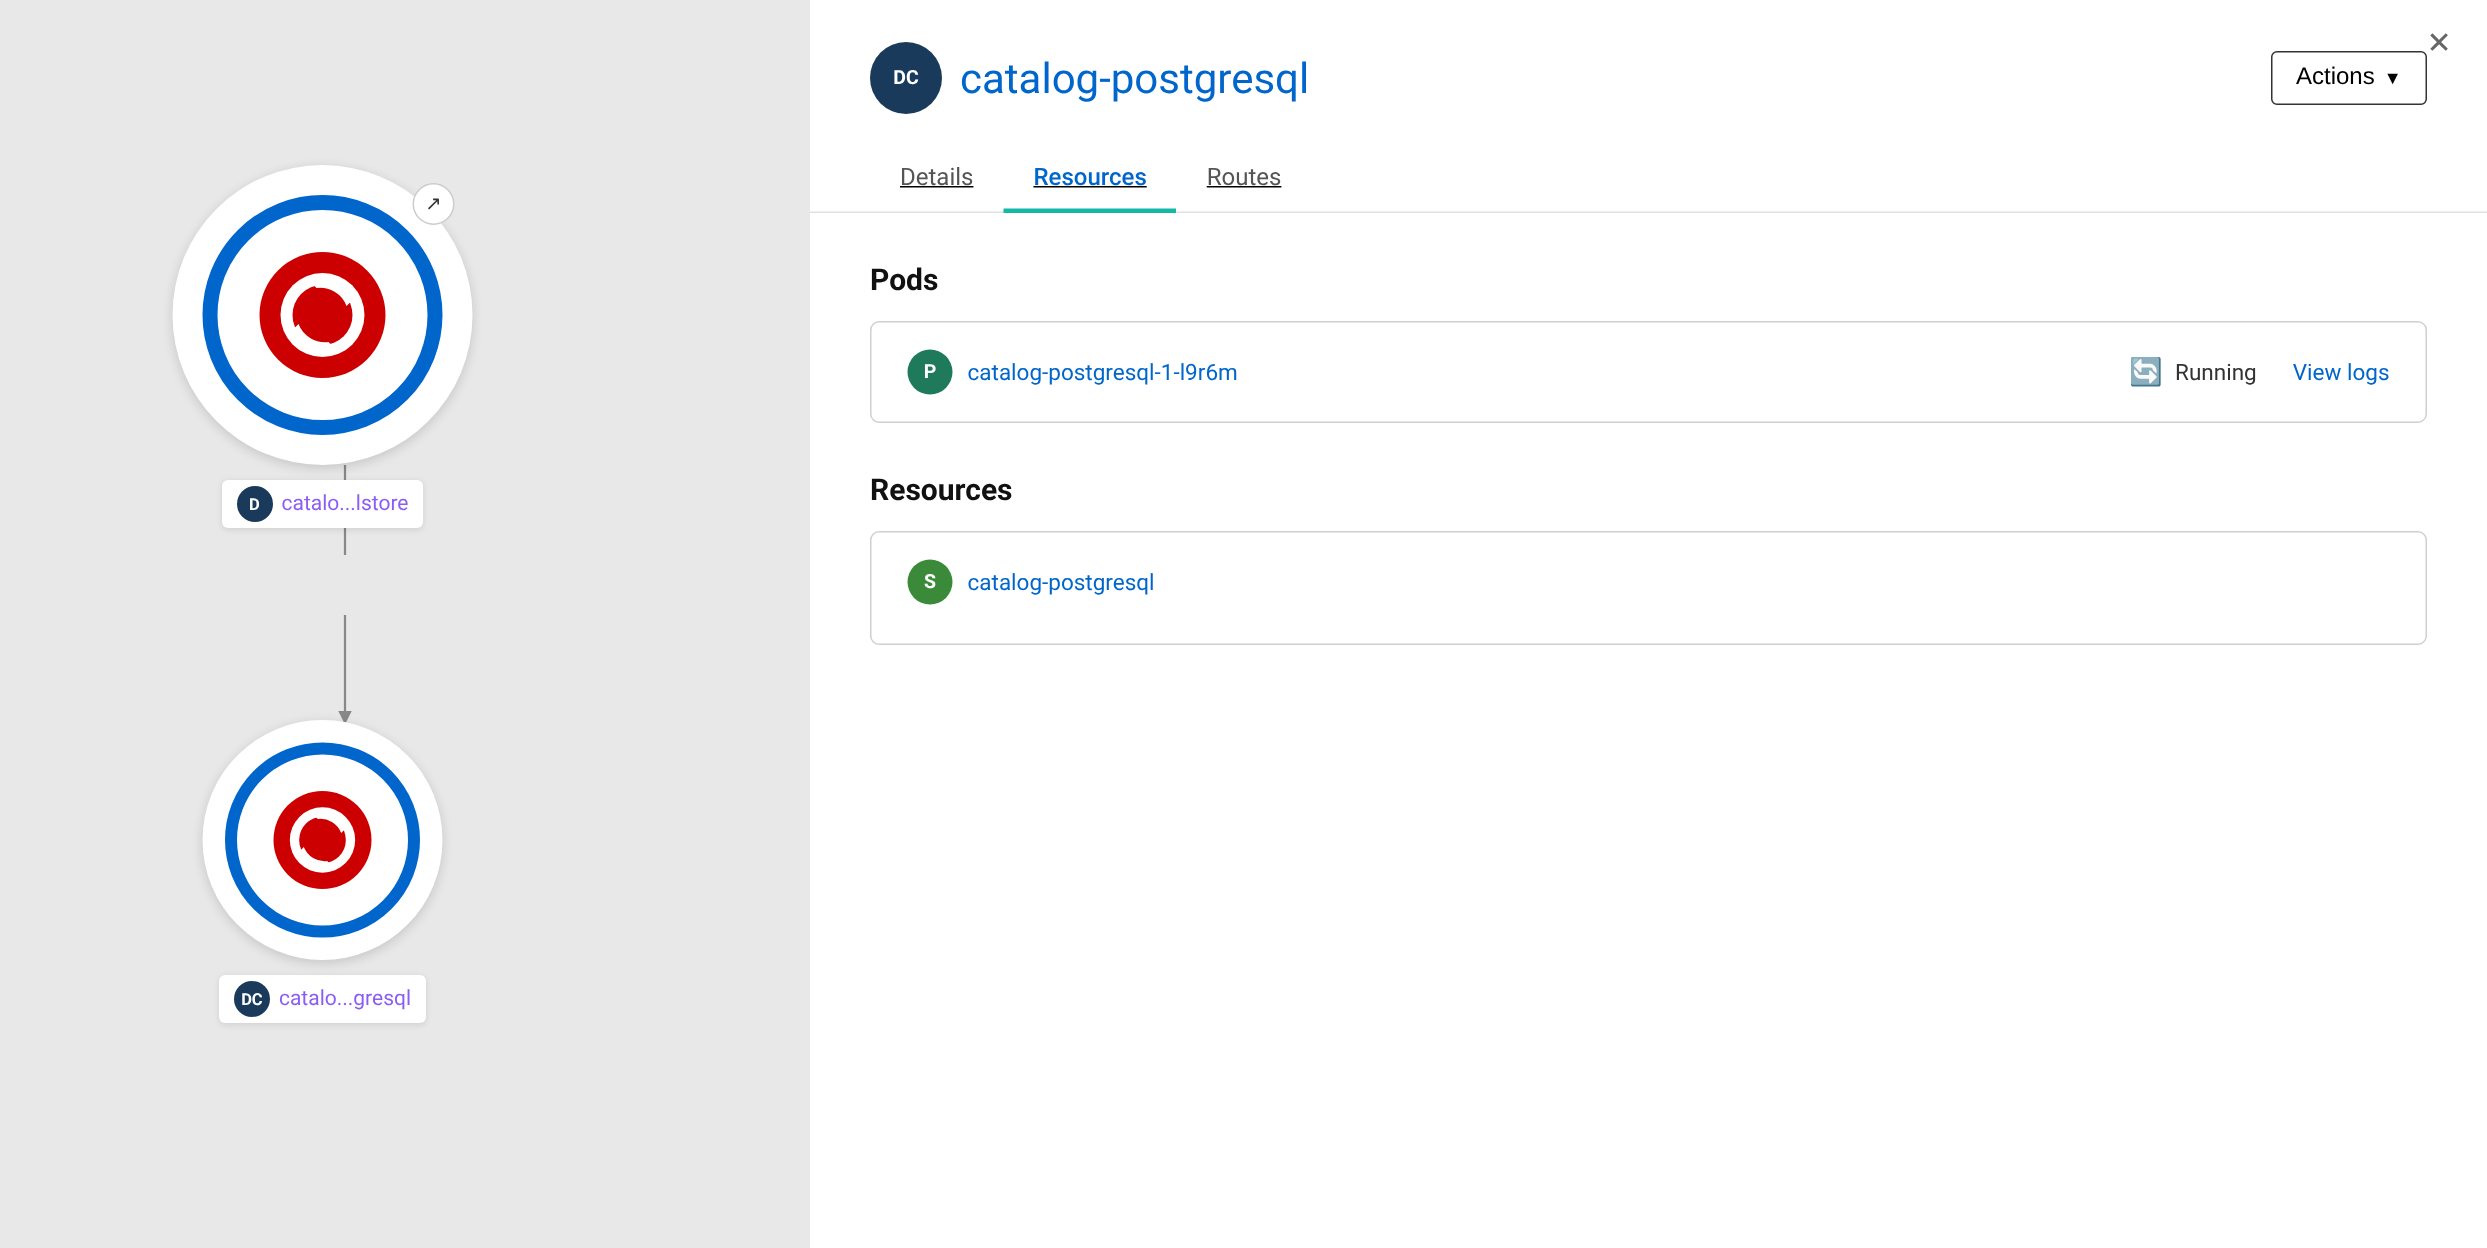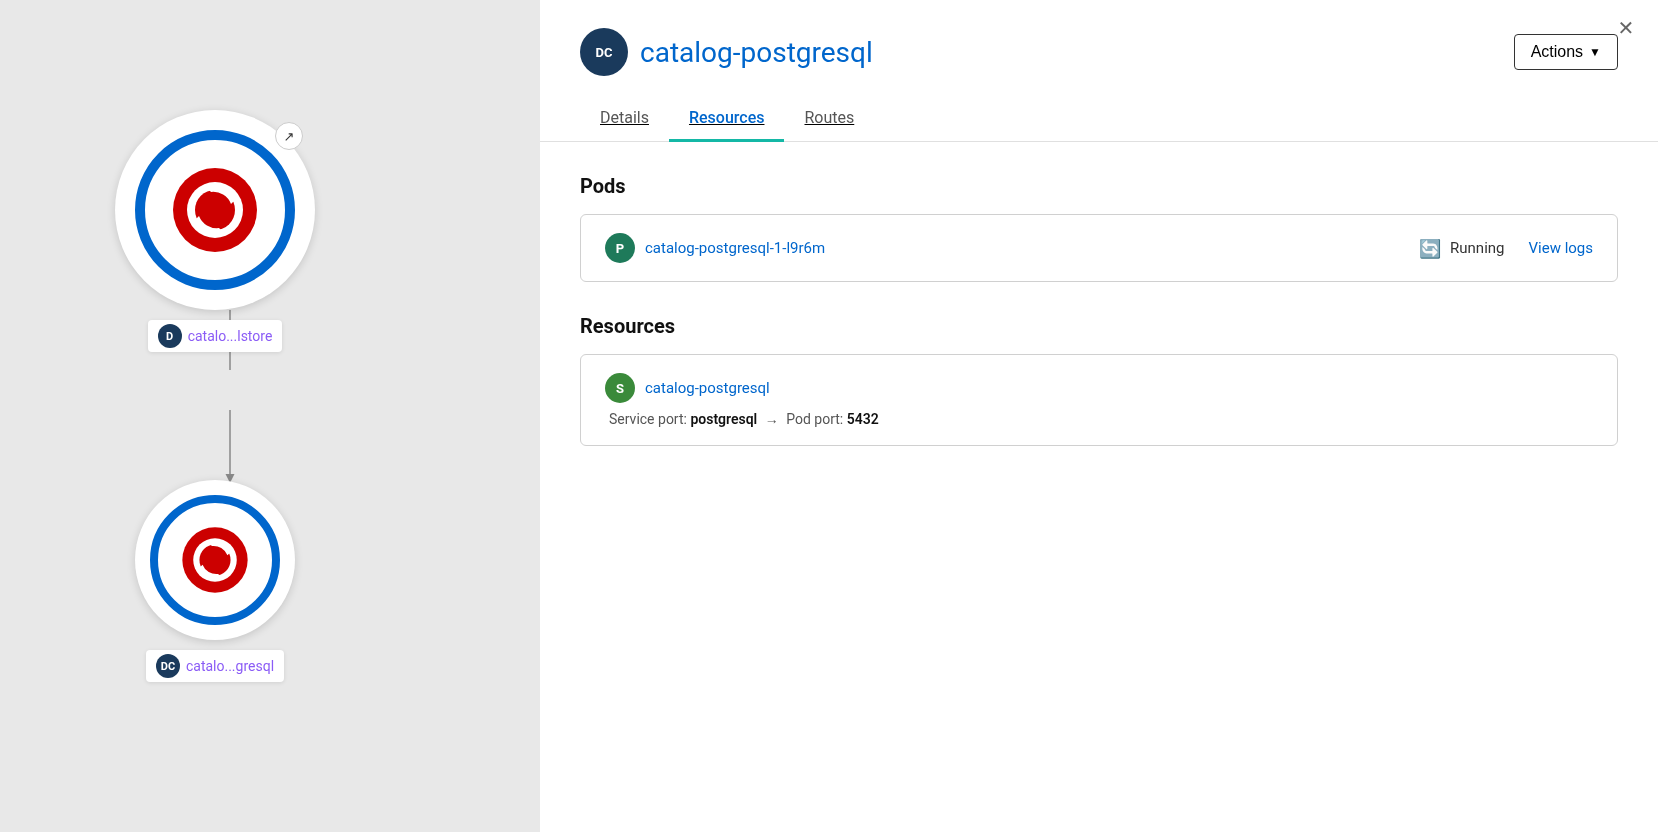--- a/index.html
+++ b/index.html
@@ -485,25 +485,18 @@
       </div>
     </div>
 
     <div>
       <h2 class="section-title">Resources</h2>
       <div class="service-card">
         <div class="service-name-row">
           <div class="service-badge">S</div>
           <span class="service-name">catalog-postgresql</span>
         </div>
-        <div class="service-port-info">
-          <span>Service port:</span>
-          <strong>postgresql</strong>
-          <span class="arrow-right">→</span>
-          <span>Pod port:</span>
-          <strong>5432</strong>
-        </div>
       </div>
     </div>
 
 
   </div>
 </div>
 
 </body></html>

